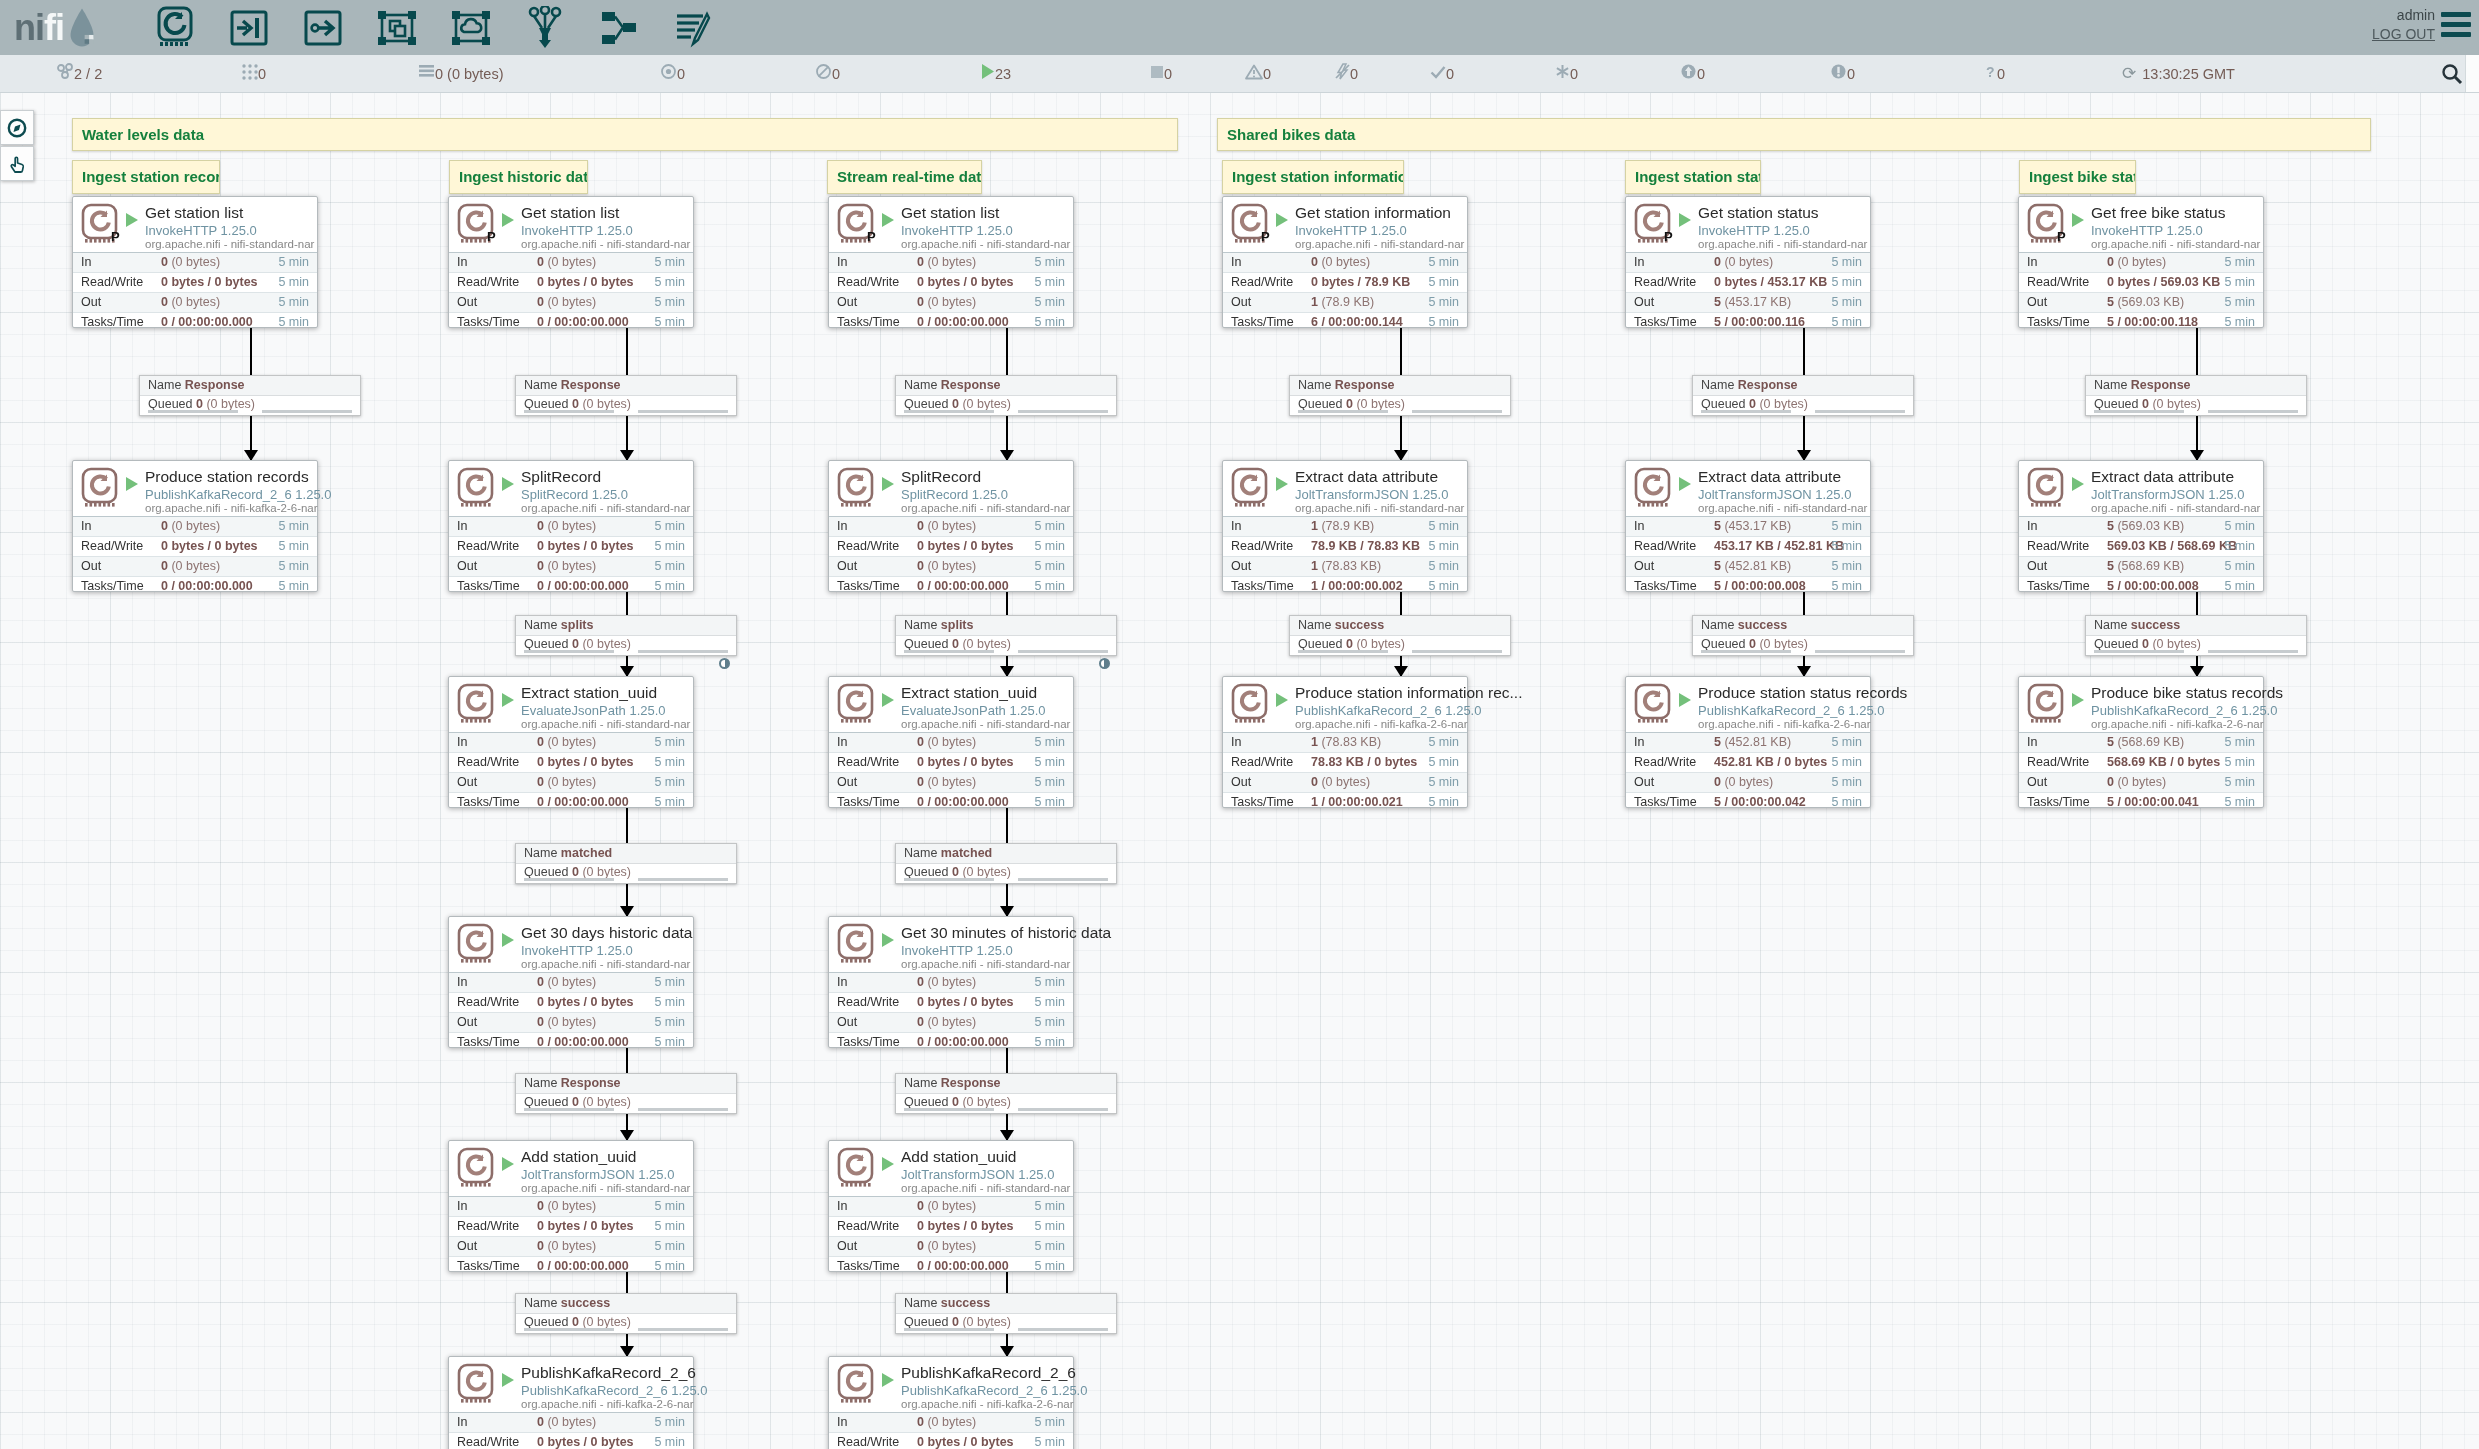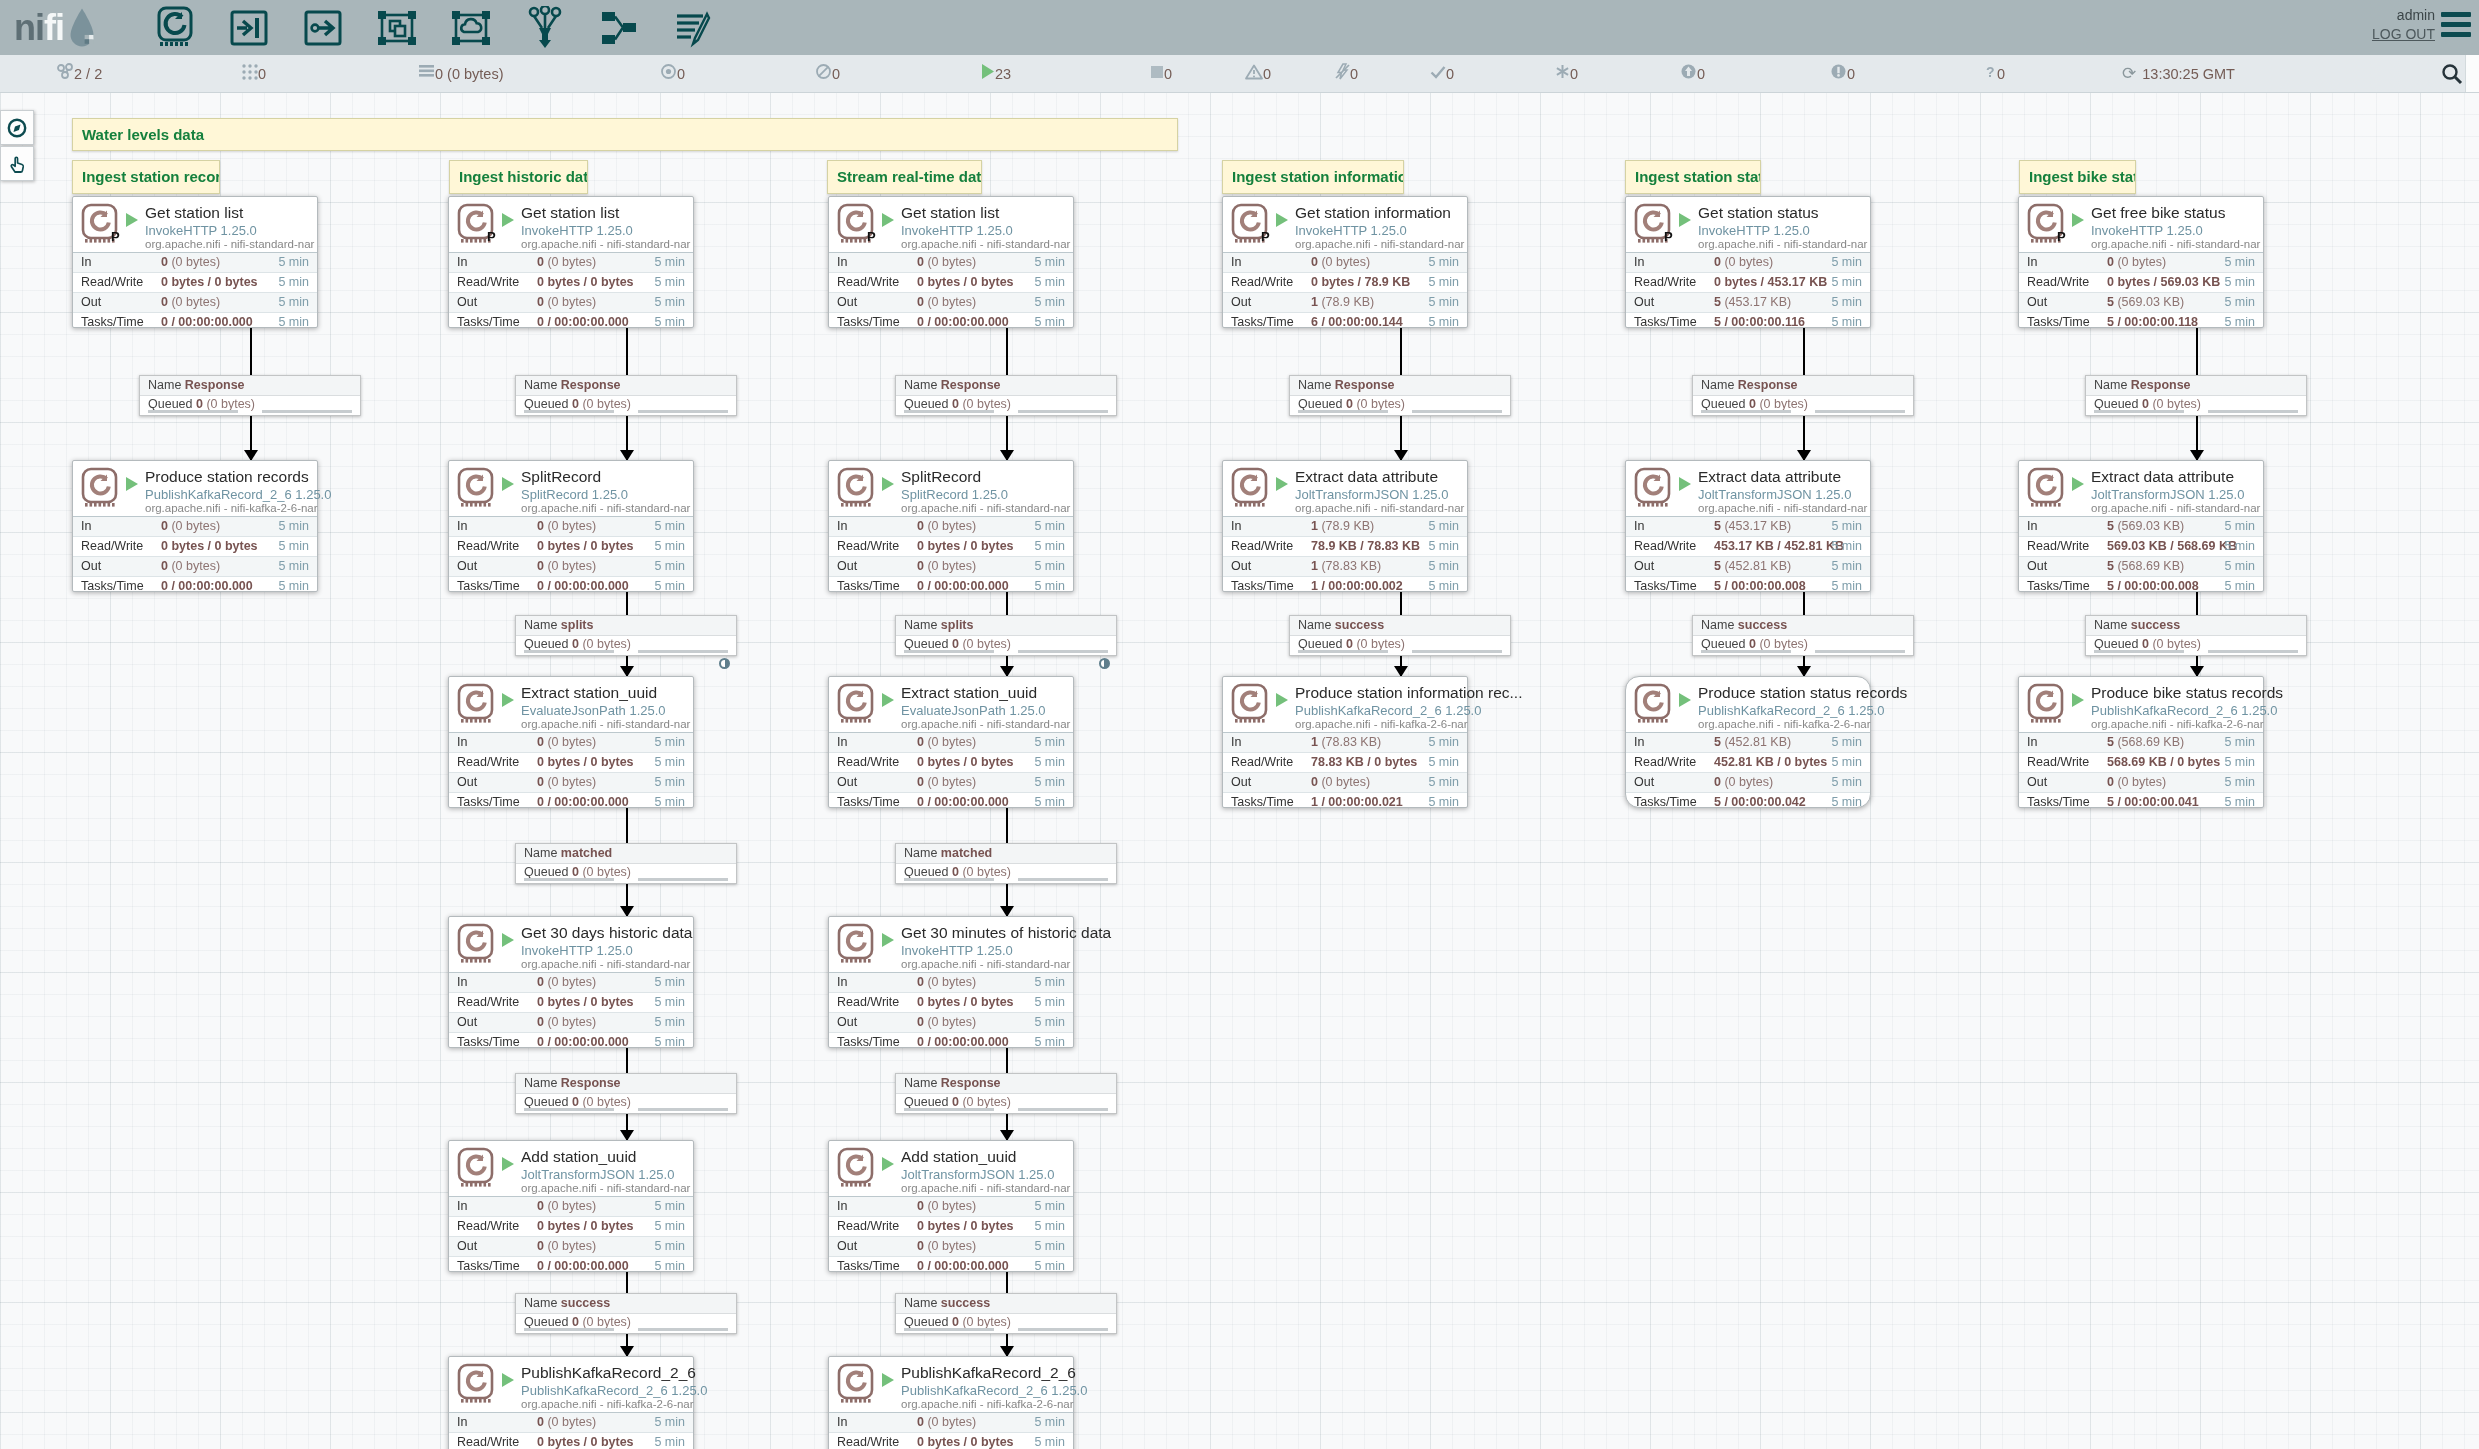--- a/index.html
+++ b/index.html
@@ -329,20 +329,21 @@
       </div>
       <div class="search-btn"><svg width="24" height="24" viewBox="0 0 24 24">
           <circle cx="10" cy="10" r="6.5" fill="none" stroke="#26333a" stroke-width="2.4"></circle>
           <line x1="15" y1="15" x2="21" y2="21" stroke="#26333a" stroke-width="3"></line>
         </svg></div>
     </div>
   <div class="corner-box"></div>
 
   <div class="canvas" id="canvas">
       <div class="nf-label" style="left: 72px; top: 26px; width: 1106px; height: 33px;">Water levels data</div>
+      <div class="nf-label" style="left: 1217px; top: 26px; width: 1154px; height: 33px;">Shared bikes data</div>
       <div class="nf-label" style="left: 72px; top: 68px; width: 148px; height: 34px;">Ingest station records</div>
       <div class="nf-label" style="left: 449px; top: 68px; width: 139px; height: 34px;">Ingest historic data</div>
       <div class="nf-label" style="left: 827px; top: 68px; width: 155px; height: 34px;">Stream real-time data</div>
       <div class="nf-label" style="left: 1222px; top: 68px; width: 182px; height: 34px;">Ingest station information</div>
       <div class="nf-label" style="left: 1625px; top: 68px; width: 136px; height: 34px;">Ingest station status</div>
       <div class="nf-label" style="left: 2019px; top: 68px; width: 117px; height: 34px;">Ingest bike status</div>
       <div class="edge" style="left: 250px; top: 236px; height: 132px;">
         <div class="arrow"></div>
       </div>
       <div class="edge" style="left: 626px; top: 236px; height: 132px;">
@@ -1221,21 +1222,21 @@
          <span class="val"><b>5</b> <span class="paren">(452.81 KB)</span></span>
          <span class="win">5 min</span>
        </div>
           <div class="p-row">
          <span class="lbl">Tasks/Time</span>
          <span class="val"><span>5 / 00:00:00.008</span></span>
          <span class="win">5 min</span>
        </div>
         </div>
       </div>
-      <div class="proc" style="left: 1625px; top: 584px; border-radius: 14px;">
+      <div class="proc" style="left: 1625px; top: 584px;">
         <div class="p-head">
       <span class="p-icon"><svg width="40" height="44" viewBox="0 0 40 44">
               <rect x="3" y="2" width="33" height="33" rx="8" fill="#fff" stroke="#8d6d69" stroke-width="2.6"></rect>
               <path d="M26.5 12 a8.5 8.5 0 1 0 2.3 7.5" fill="none" stroke="#a2807a" stroke-width="4"></path>
               <path d="M27 7.5 v6.5 h-6.5 z" fill="#a2807a"></path>
               <g fill="#8d6d69">
                 <rect x="5" y="36" width="2.6" height="3.6"></rect>
                 <rect x="9.5" y="36" width="2.6" height="3.6"></rect>
                 <rect x="14" y="36" width="2.6" height="3.6"></rect>
                 <rect x="18.5" y="36" width="2.6" height="3.6"></rect>

